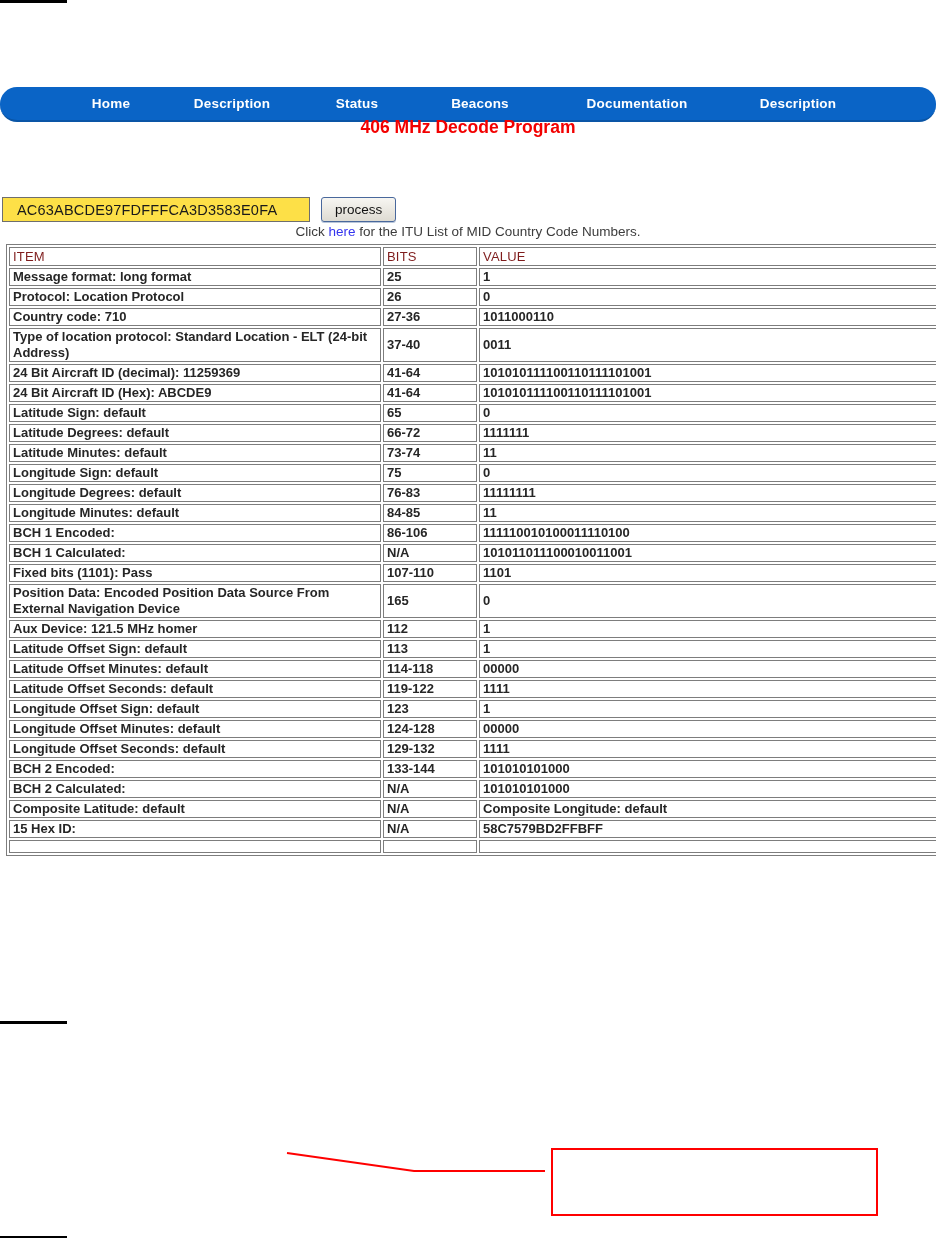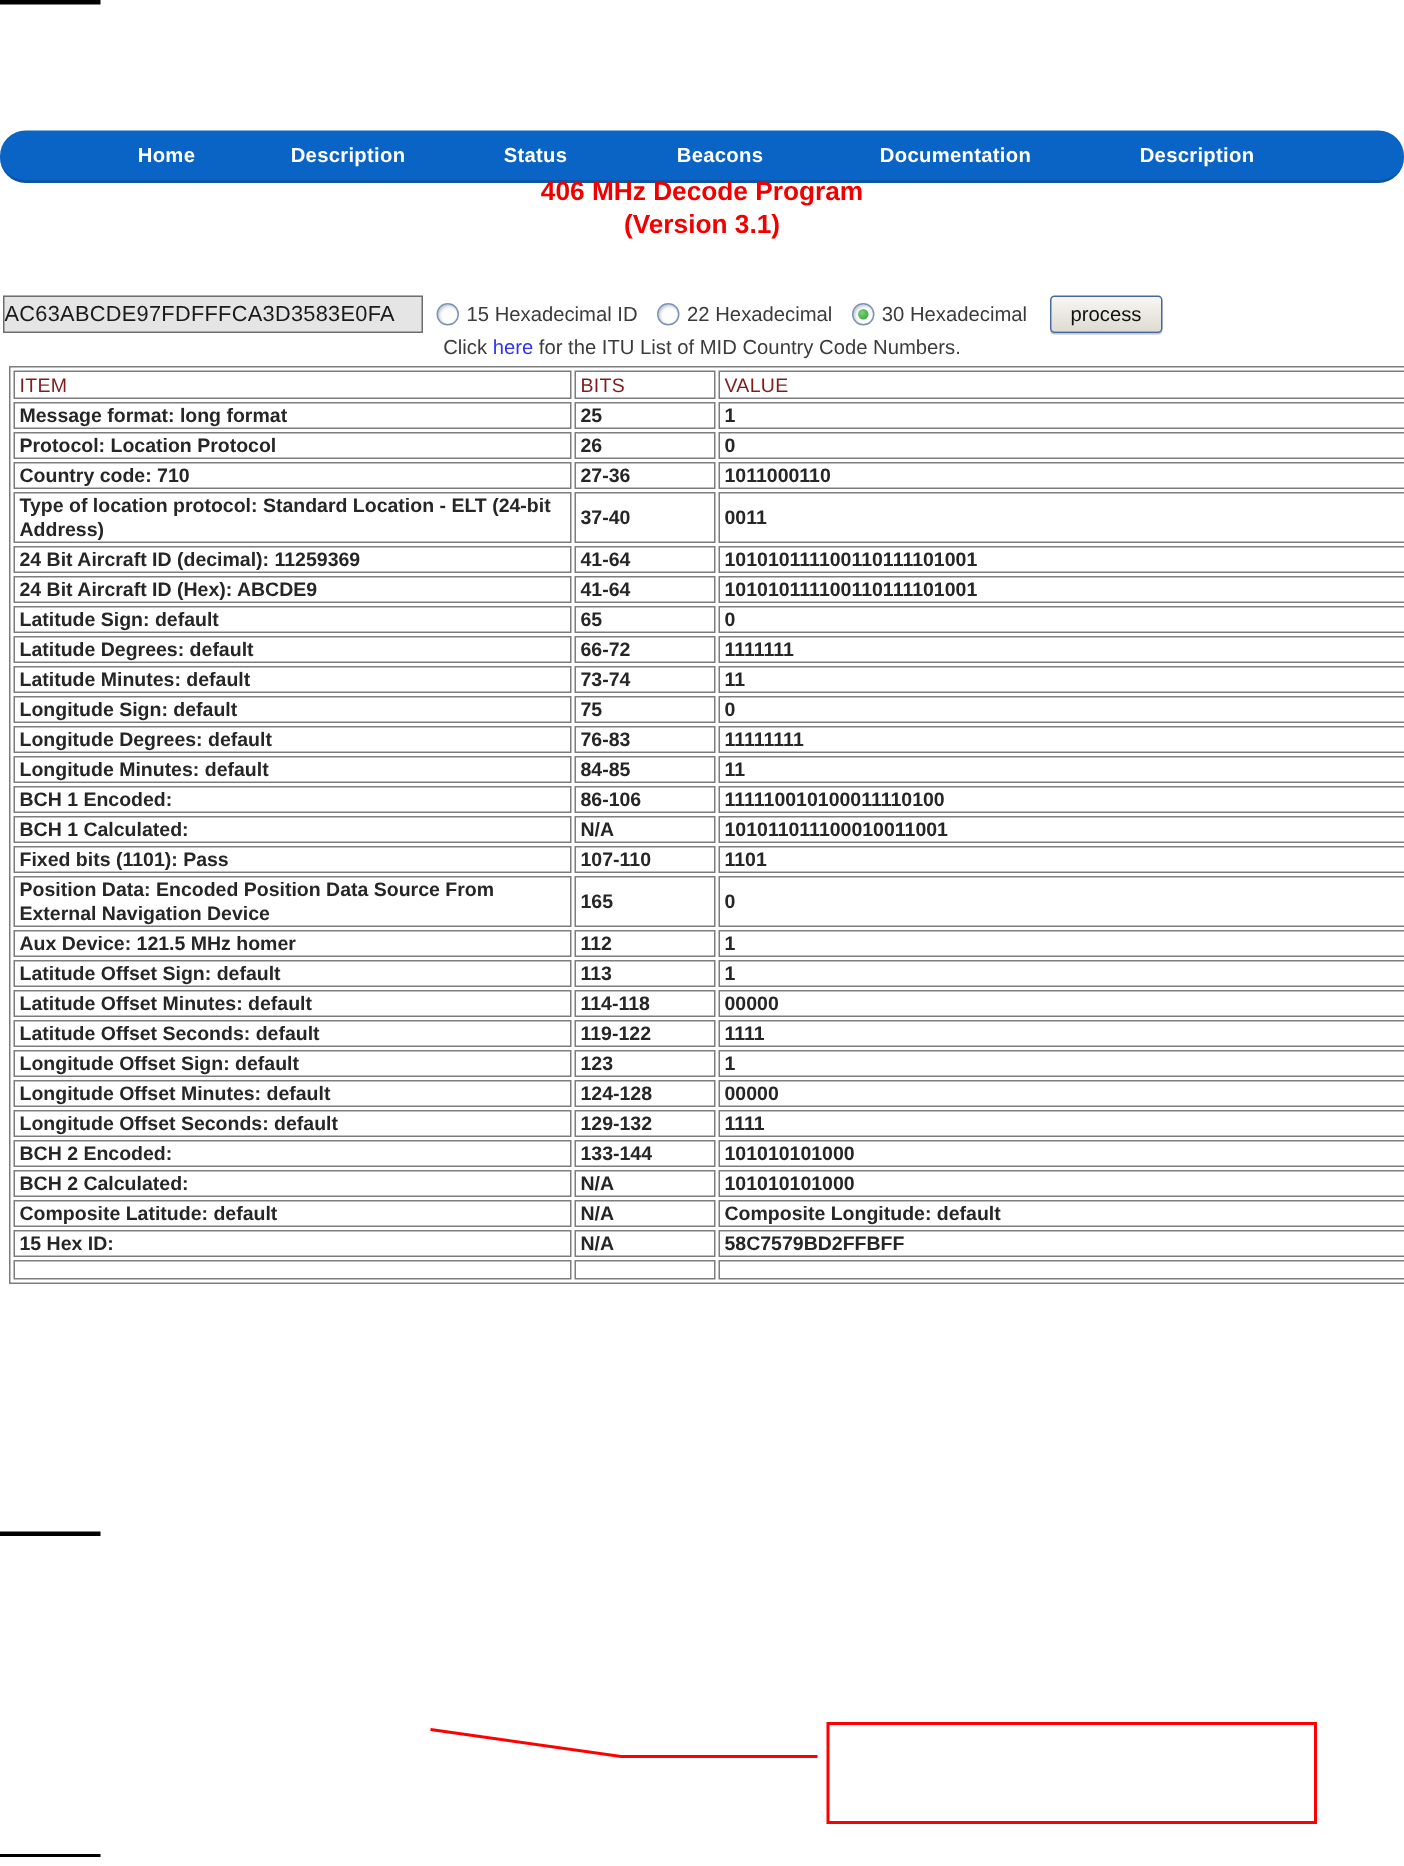--- a/index.html
+++ b/index.html
@@ -36,23 +36,23 @@
     position:absolute;left:0;top:116px;width:936px;text-align:center;
     color:#f20000;font-weight:bold;font-size:17.5px;line-height:22px;
   }
 
   
   .form-row{
     position:absolute;left:2px;top:196px;width:932px;height:27px;
     display:flex;align-items:center;white-space:nowrap;
   }
   .hex-input{
-    width:278px;height:23px;border:1px solid #6e6e6e;padding:0 0;
+    width:278px;height:23px;border:1px solid #6e6e6e;padding:0 14px;
     font-family:"Liberation Sans",sans-serif;font-size:14.5px;color:#1a1a1a;
-    letter-spacing:.2px;margin-right:9px;outline:none;background:#e5e5e5;
+    letter-spacing:.2px;margin-right:9px;outline:none;background:#fde047;
   }
   .radio-wrap{display:inline-flex;align-items:center;margin-right:13px;}
   .radio{
     width:13px;height:13px;border-radius:50%;background:#fdfdfd;
     border:1px solid #7a93b3;box-shadow:inset 1px 1px 2px rgba(90,110,140,.35);
     margin-right:5px;display:inline-block;position:relative;cursor:pointer;
     flex:0 0 auto;
   }
   .radio.checked::after{
     content:"";position:absolute;left:3px;top:3px;width:7px;height:7px;
@@ -109,39 +109,24 @@
     <span class="nav-item">Home</span>
     <span class="nav-item">Description</span>
     <span class="nav-item">Status</span>
     <span class="nav-item">Beacons</span>
     <span class="nav-item">Documentation</span>
     <span class="nav-item">Description</span>
   </div>
 
 <div class="page-title">
   <div>406 MHz Decode Program</div>
-  <div>(Version 3.1)</div>
 </div>
 
 <div class="form-row">
   <input class="hex-input" type="text" value="AC63ABCDE97FDFFFCA3D3583E0FA" style="">
-  <span style="display:inline-flex;align-items:center;">
-      <span class="radio-wrap">
-        <span class="radio"></span>
-        <span class="radio-label">15 Hexadecimal ID</span>
-      </span>
-      <span class="radio-wrap">
-        <span class="radio"></span>
-        <span class="radio-label">22 Hexadecimal</span>
-      </span>
-      <span class="radio-wrap">
-        <span class="radio checked"></span>
-        <span class="radio-label">30 Hexadecimal</span>
-      </span>
-    </span>
   <button class="process-button">process</button>
 </div>
 
 <div class="link-line">
   <span>Click </span><a>here</a><span> for the ITU List of MID Country Code Numbers.</span>
 </div>
 
 <table class="decode-table">
   <thead>
     <tr>

